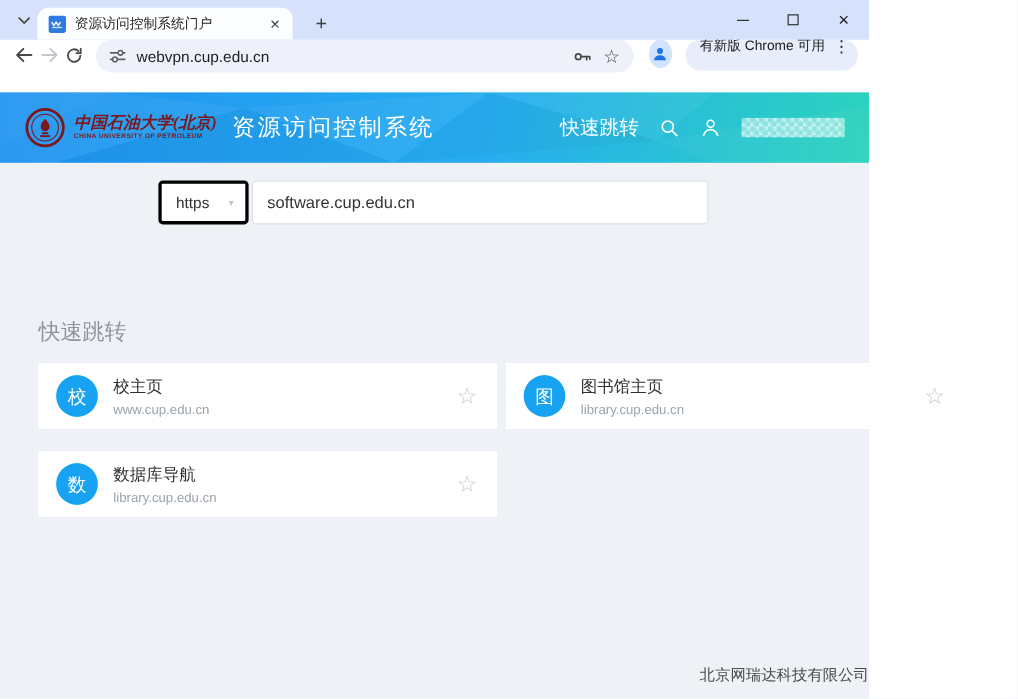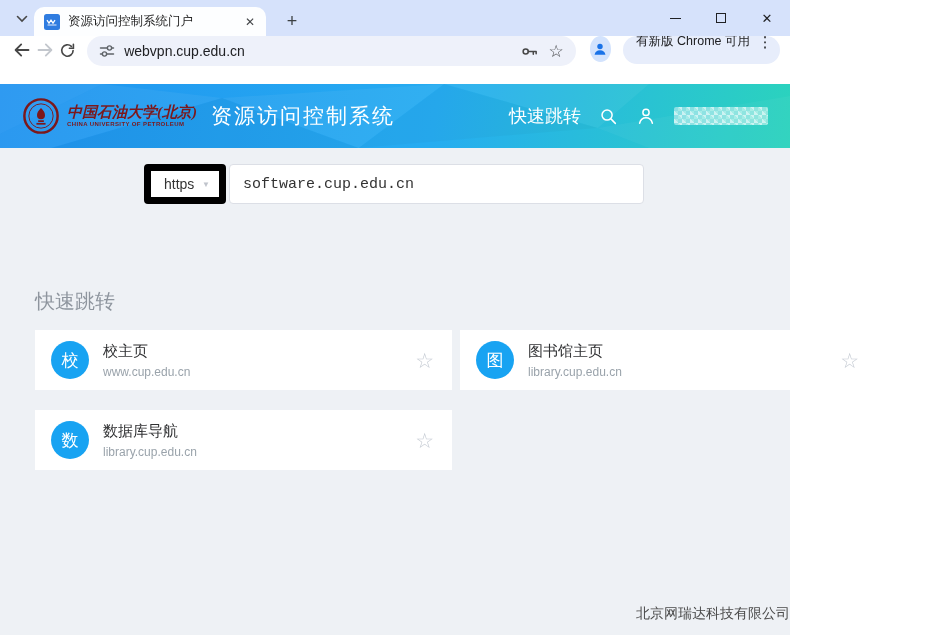--- a/index.html
+++ b/index.html
@@ -54,27 +54,27 @@
   .hdr-right { position:relative; margin-left:auto; display:flex; align-items:center; gap:18px; }
   .quick-jump { font-size:18px; color:#fff; white-space:nowrap; }
   .censored { width:94px; height:18px; border-radius:2px; background-color:rgba(255,255,255,.45);
               background-image:
                 linear-gradient(45deg, rgba(255,255,255,.55) 25%, transparent 25%, transparent 75%, rgba(255,255,255,.55) 75%),
                 linear-gradient(45deg, rgba(190,245,235,.5) 25%, transparent 25%, transparent 75%, rgba(190,245,235,.5) 75%);
               background-size:8px 8px; background-position:0 0,4px 4px; }
 
   
   .jump-row { margin-top:16px; display:flex; justify-content:center; align-items:center; }
-  .proto-select { width:82px; height:40px; background:#fff; border:7px solid #000000; border-radius:4px;
+  .proto-select { width:82px; height:40px; background:#fff; border:3px solid #000000; border-radius:4px;
                   display:flex; align-items:center; padding:0 9px 0 13px; margin-right:3px; }
   .proto-value { font-size:14px; color:#333; flex:1; }
   .caret { font-size:8px; color:#c0c4cc; }
   .url-input { width:415px; height:40px; border:1px solid #dcdfe6; border-radius:4px; background:#fff;
                padding:0 13px; font-size:15px; color:#333; outline:none; margin-right:2px;
-               font-family:Liberation Mono, monospace; }
+               font-family:Liberation Sans, sans-serif; }
   .jump-btn { width:92px; height:40px; background:#1b8cfb; border:none; border-radius:4px;
               color:#fff; font-size:15px; font-family:"Liberation Sans", sans-serif; cursor:pointer; }
 
   
   .quick-nav { margin:84px 0 0 35px; width:842px; }
   .qn-heading { margin:0 0 15px 0; font-size:20px; font-weight:400; color:#8e959e; }
   .cards { display:grid; grid-template-columns:417px 417px; column-gap:8px; row-gap:20px; }
   .card { height:60px; background:#fff; display:flex; align-items:center; padding:0 18px 0 16px; cursor:pointer; }
   .card-icon { flex:0 0 38px; width:38px; height:38px; border-radius:50%; background:#18a3f2;
                color:#fff; font-size:17px; display:flex; align-items:center; justify-content:center; }

